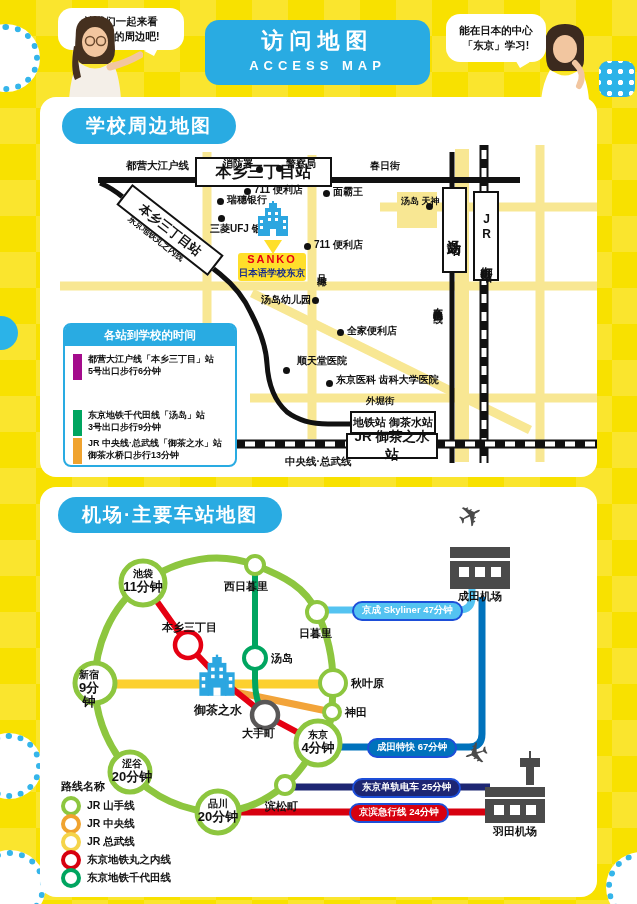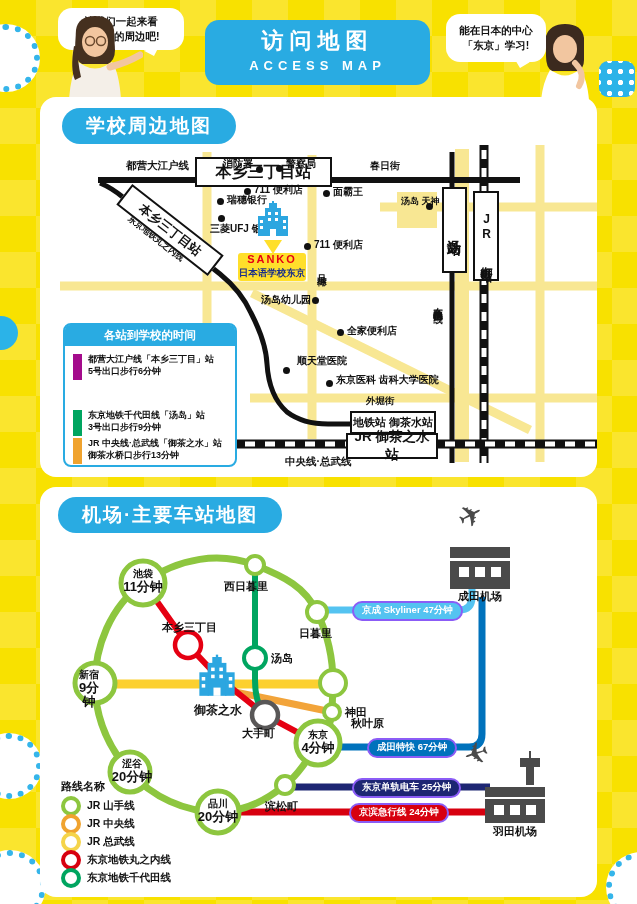--- a/index.html
+++ b/index.html
@@ -21,21 +21,21 @@
   .bubble:after{content:"";position:absolute;width:0;height:0;border:8px solid transparent;}
   .bubble-l:after{border-top-color:#fff;bottom:-14px;left:70%;transform:rotate(-18deg);}
   .bubble-r:after{border-top-color:#fff;bottom:-14px;right:18%;transform:rotate(14deg);}
   .pre{white-space:pre-line;}
   .lbl{position:absolute;font-size:10px;font-weight:600;color:#111;white-space:nowrap;line-height:1.25;}
   .dot{position:absolute;width:7px;height:7px;background:#111;border-radius:50%;}
   .stbox{position:absolute;background:#fff;border:2px solid #111;display:flex;align-items:center;
     justify-content:center;font-weight:bold;color:#111;text-align:center;}
   .vtext{writing-mode:vertical-rl;text-orientation:upright;letter-spacing:1px;}
   .route-pill{position:absolute;color:#fff;font-size:9.5px;font-weight:bold;padding:1px 8px 2px;
-    border-radius:10px;border:2px solid #8b5cf6;white-space:nowrap;}
+    border-radius:10px;border:2px solid #1d4ed8;white-space:nowrap;}
   .big-station{position:absolute;text-align:center;line-height:1.15;color:#111;}
   .big-station .nm{font-size:10px;font-weight:bold;display:block;}
   .big-station .tm{font-size:13px;font-weight:bold;display:block;}
   .st-lbl{position:absolute;font-size:11px;font-weight:bold;color:#111;white-space:nowrap;}
   .ring{display:inline-block;width:12px;height:12px;border:4px solid #888;border-radius:50%;background:#fff;}
   .legend2-row{position:absolute;display:flex;align-items:center;gap:6px;font-size:10.5px;font-weight:bold;color:#111;white-space:nowrap;}
   .l1row{position:absolute;display:flex;gap:6px;align-items:flex-start;}
   .l1bar{width:9px;height:26px;flex:none;margin-top:1px;}
   .l1txt{font-size:9px;font-weight:600;color:#111;line-height:1.35;}
   .dec{position:absolute;border-radius:50%;}
@@ -258,21 +258,21 @@
       <span class="tm">20分钟</span>
     </div>
     <div class="big-station" style="left:256px;top:242px;width:44px;">
       <span class="nm">东京</span>
       <span class="tm">4分钟</span>
     </div>
 
     <div class="st-lbl" style="left:184px;top:92px;">西日暮里</div>
     <div class="st-lbl" style="left:259px;top:139px;">日暮里</div>
     <div class="st-lbl" style="left:231px;top:164px;">汤岛</div>
-    <div class="st-lbl" style="left:311px;top:189px;margin-top:40px;">秋叶原</div>
+    <div class="st-lbl" style="left:311px;top:189px;">秋叶原</div>
     <div class="st-lbl" style="left:305px;top:218px;">神田</div>
     <div class="st-lbl" style="left:225px;top:312px;">滨松町</div>
     <div class="st-lbl" style="left:202px;top:239px;">大手町</div>
     <div class="st-lbl" style="left:122px;top:133px;">本乡三丁目</div>
     <div class="st-lbl" style="left:150px;top:215px;width:56px;text-align:center;font-size:12px;">御茶之水</div>
 
     <div class="abs" style="left:157px;top:167px;">
       <svg width="40" height="46" viewBox="0 0 34 38">
         <rect x="13" y="2" width="8" height="6" fill="#2ca6e0"></rect>
         <rect x="9" y="7" width="16" height="28" fill="#2ca6e0"></rect>

